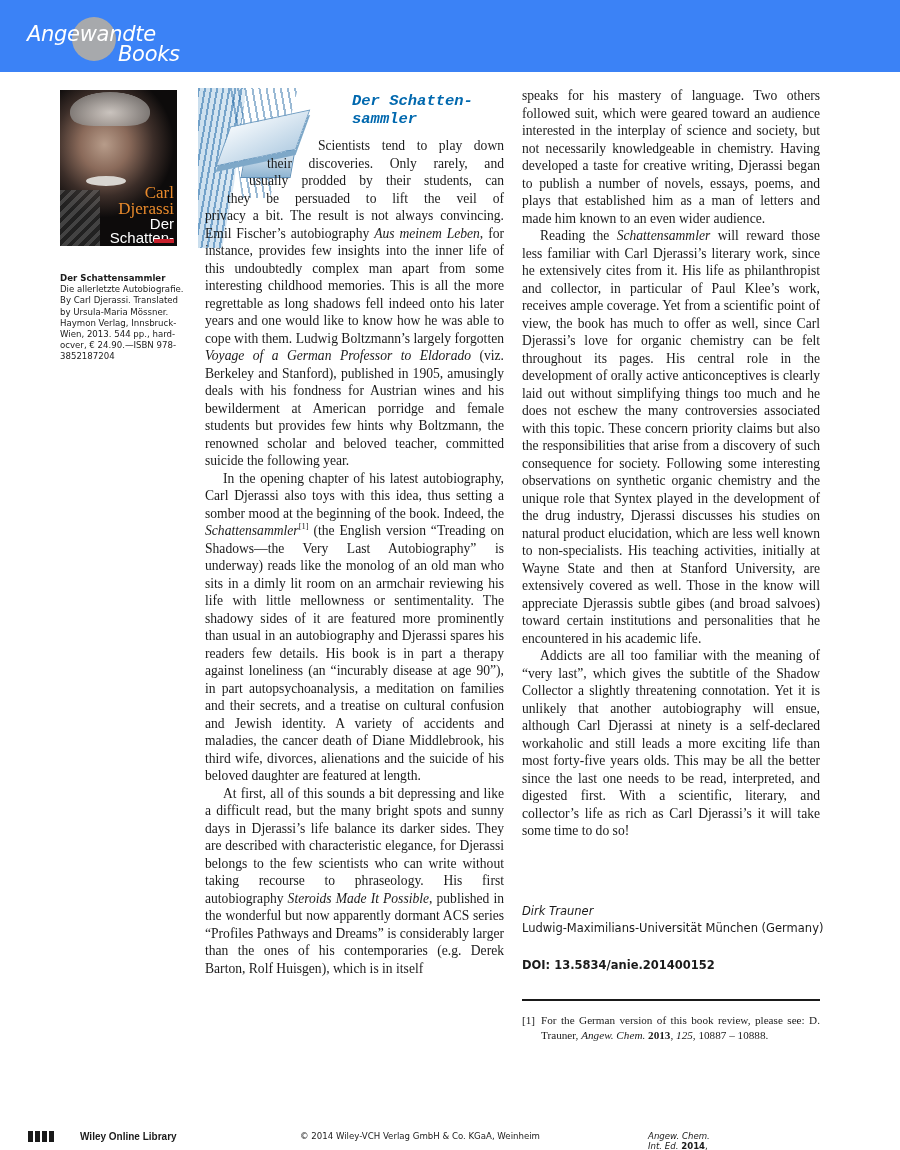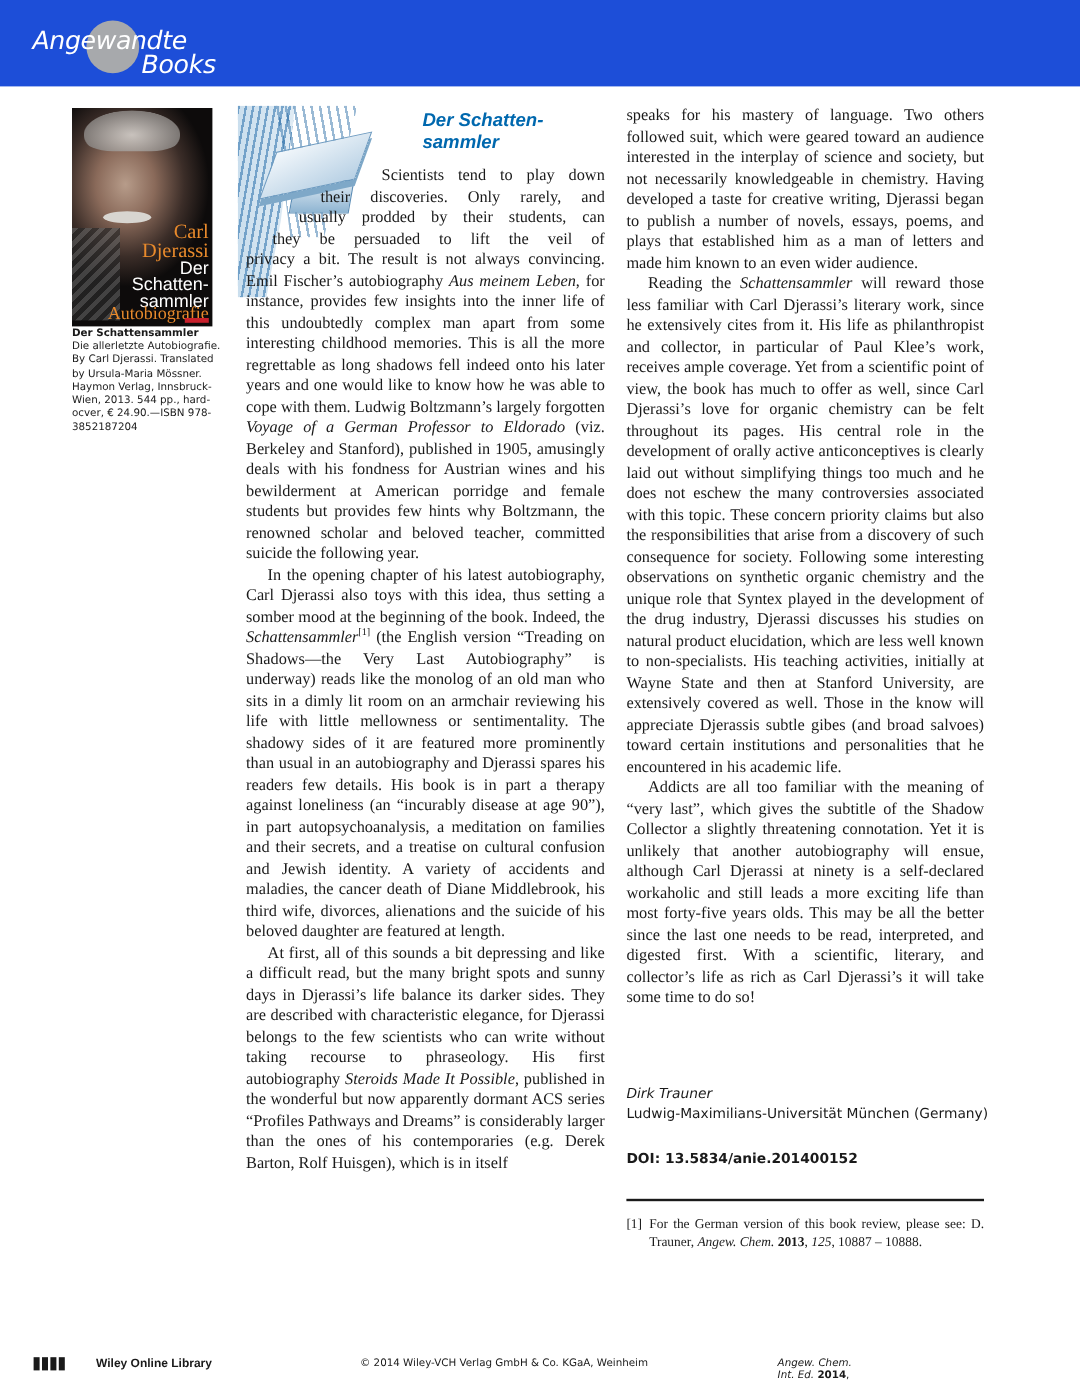--- a/index.html
+++ b/index.html
@@ -1,26 +1,26 @@
 <!DOCTYPE html>
 <html><head>
 <meta charset="utf-8">
 <style>
   * { margin: 0; padding: 0; box-sizing: border-box; }
   html, body { width: 900px; height: 1150px; background: #ffffff; overflow: hidden; }
   body { position: relative; font-family: "Liberation Serif", serif; color: #1a1a1a; }
 
-  .header-bar { position: absolute; left: 0; top: 0; width: 900px; height: 72px; background: #1d4ed8; }
+  .header-bar { position: absolute; left: 0; top: 0; width: 900px; height: 72px; background: #3b82f6; }
   .logo { position: absolute; left: 0; top: 0; width: 300px; height: 72px; }
   .logo-circle { position: absolute; left: 72px; top: 17px; width: 44px; height: 44px; border-radius: 50%; background: #a7a9ac; }
   .logo-line1 { position: absolute; left: 27px; top: 22px; font-family: "DejaVu Sans", sans-serif; font-style: italic; font-size: 21px; color: #ffffff; letter-spacing: -0.3px; white-space: nowrap; }
   .logo-line2 { position: absolute; left: 118px; top: 42px; font-family: "DejaVu Sans", sans-serif; font-style: italic; font-size: 21px; color: #ffffff; letter-spacing: -0.3px; white-space: nowrap; }
 
   
-  .cover { position: absolute; left: 60px; top: 90px; width: 117px; height: 182px; overflow: hidden;
+  .cover { position: absolute; left: 60px; top: 90px; width: 117px; height: 156px; overflow: hidden;
     background: radial-gradient(ellipse 70% 55% at 38% 35%, #b79c8a 0%, #8a6a5a 30%, #3b2d28 60%, #0d0b0b 85%); }
   .cover-hair { position: absolute; left: 10px; top: 2px; width: 80px; height: 34px; border-radius: 50% 50% 30% 30%;
     background: radial-gradient(ellipse at 50% 60%, #d9d6d2, #8b8784 70%, transparent 72%); opacity: 0.85; }
   .cover-mustache { position: absolute; left: 26px; top: 86px; width: 40px; height: 10px; border-radius: 50%; background: #d8d5d0; }
   .cover-scarf { position: absolute; left: 0; top: 100px; width: 40px; height: 77px; background: repeating-linear-gradient(135deg, #5a5a5a 0 4px, #2a2a2a 4px 8px); opacity: 0.7; }
   .cover-text { position: absolute; right: 3px; text-align: right; white-space: nowrap; }
   .cover-author1 { top: 94px; font-family: "Liberation Serif", serif; font-size: 17px; color: #e88a2c; line-height: 17px; }
   .cover-author2 { top: 110px; font-family: "Liberation Serif", serif; font-size: 17px; color: #e88a2c; line-height: 17px; }
   .cover-title1 { top: 126px; font-family: "Liberation Sans", sans-serif; font-size: 15px; color: #ffffff; line-height: 15px; }
   .cover-title2 { top: 140px; font-family: "Liberation Sans", sans-serif; font-size: 15px; color: #ffffff; line-height: 15px; }
@@ -44,21 +44,21 @@
   .deco-book { position: absolute; left: 25px; top: 30px; width: 80px; height: 40px; background: linear-gradient(160deg, #f2f7fb, #b7d0e4);
     transform: skew(-20deg, -12deg); border: 1px solid #6f9cc1; box-shadow: 2px 6px 0 #7ea8c8; }
   .deco-stack { position: absolute; left: 45px; top: 62px; width: 50px; height: 28px; background: linear-gradient(180deg, #dfeaf3, #8fb5d2); transform: skew(-10deg); border: 1px solid #5f8fb7; }
 
   .col { position: absolute; font-family: "Liberation Serif", serif; font-size: 13.6px; line-height: 17.5px; text-align: justify; color: #1a1a1a; }
   .col p { text-indent: 18px; }
   .col p.noindent { text-indent: 0; }
   .col i { font-style: italic; }
   .col sup { font-size: 8.5px; vertical-align: super; line-height: 0; }
 
-  .review-title { position: absolute; left: 352px; top: 92px; width: 150px; font-family: Liberation Sans, sans-serif; font-style: italic; font-weight: bold; font-size: 15.5px; line-height: 18px; color: #0068ae; }
+  .review-title { position: absolute; left: 352px; top: 92px; width: 150px; font-family: Liberation Mono, monospace; font-style: italic; font-weight: bold; font-size: 15.5px; line-height: 18px; color: #0068ae; }
 
   .col-mid { left: 205px; top: 137px; width: 299px; }
 
   .col-right { left: 522px; top: 87px; width: 298px; }
 
   .sig-name { position: absolute; left: 522px; top: 904px; font-family: "DejaVu Sans", sans-serif; font-style: italic; font-size: 11.5px; color: #1a1a1a; }
   .sig-aff { position: absolute; left: 522px; top: 921px; font-family: "DejaVu Sans", sans-serif; font-size: 11.5px; color: #1a1a1a; white-space: nowrap; }
   .doi { position: absolute; left: 522px; top: 958px; font-family: "DejaVu Sans", sans-serif; font-weight: bold; font-size: 11.5px; color: #1a1a1a; }
 
   .fn-rule { position: absolute; left: 522px; top: 999px; width: 298px; height: 2px; background: #1a1a1a; }

